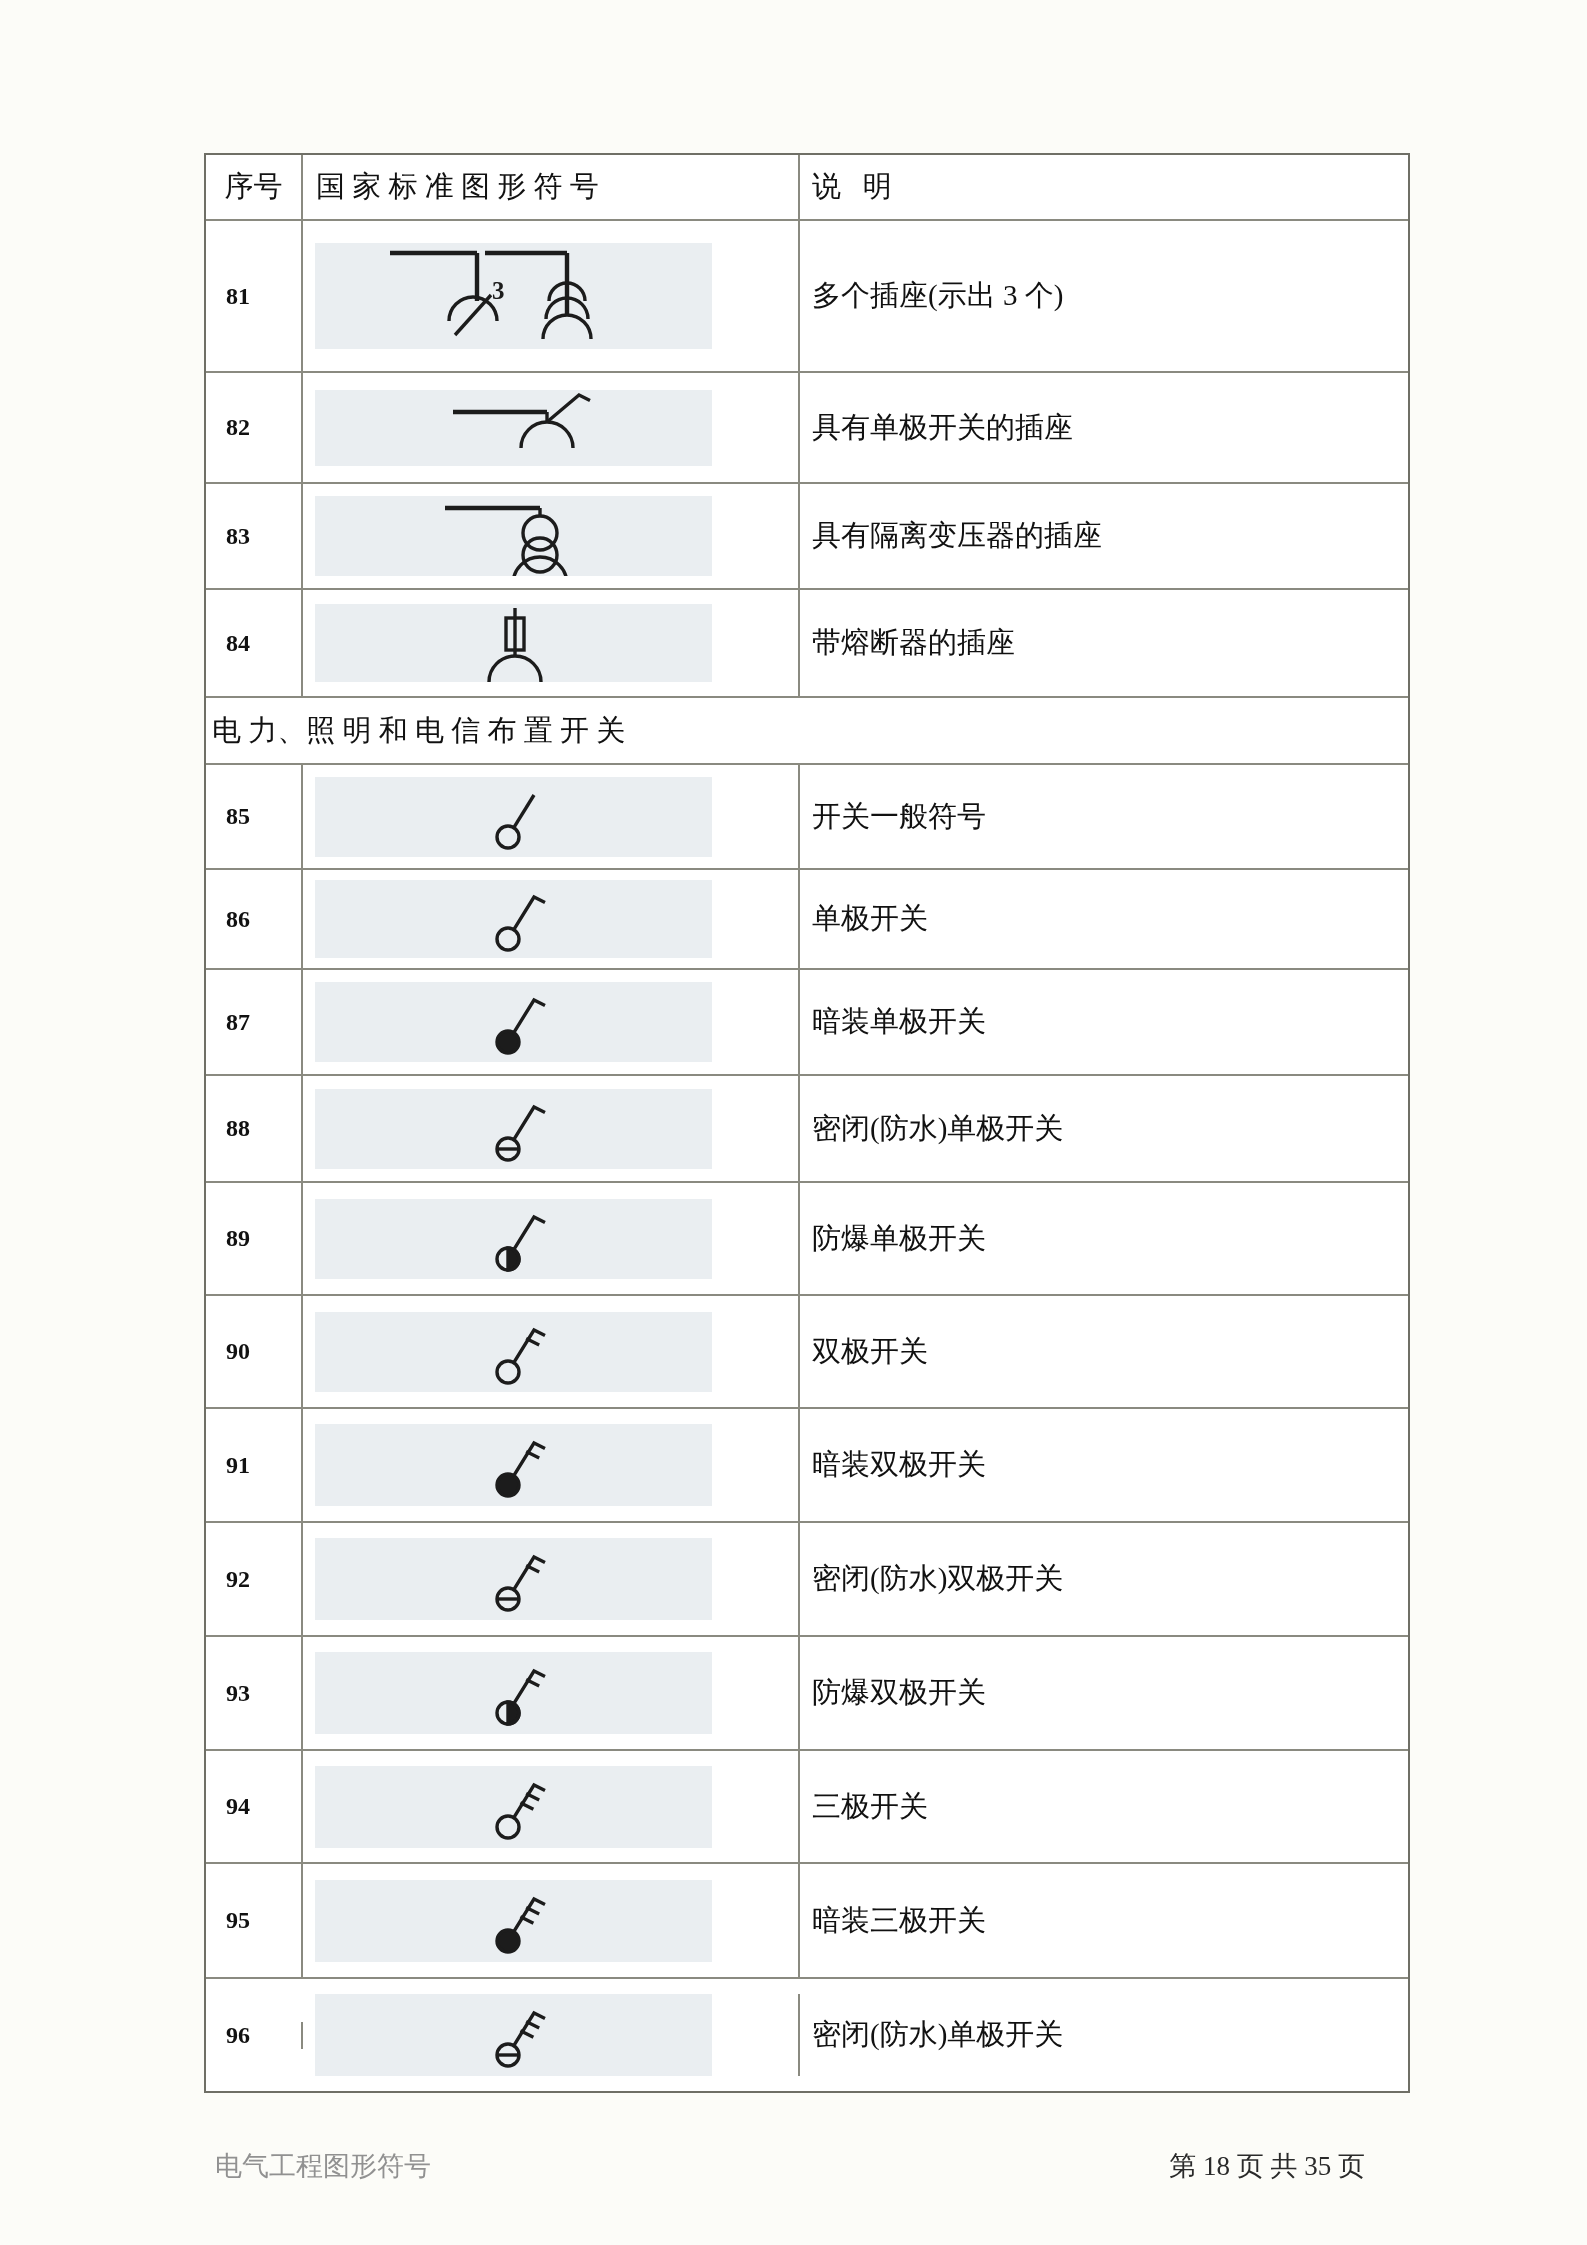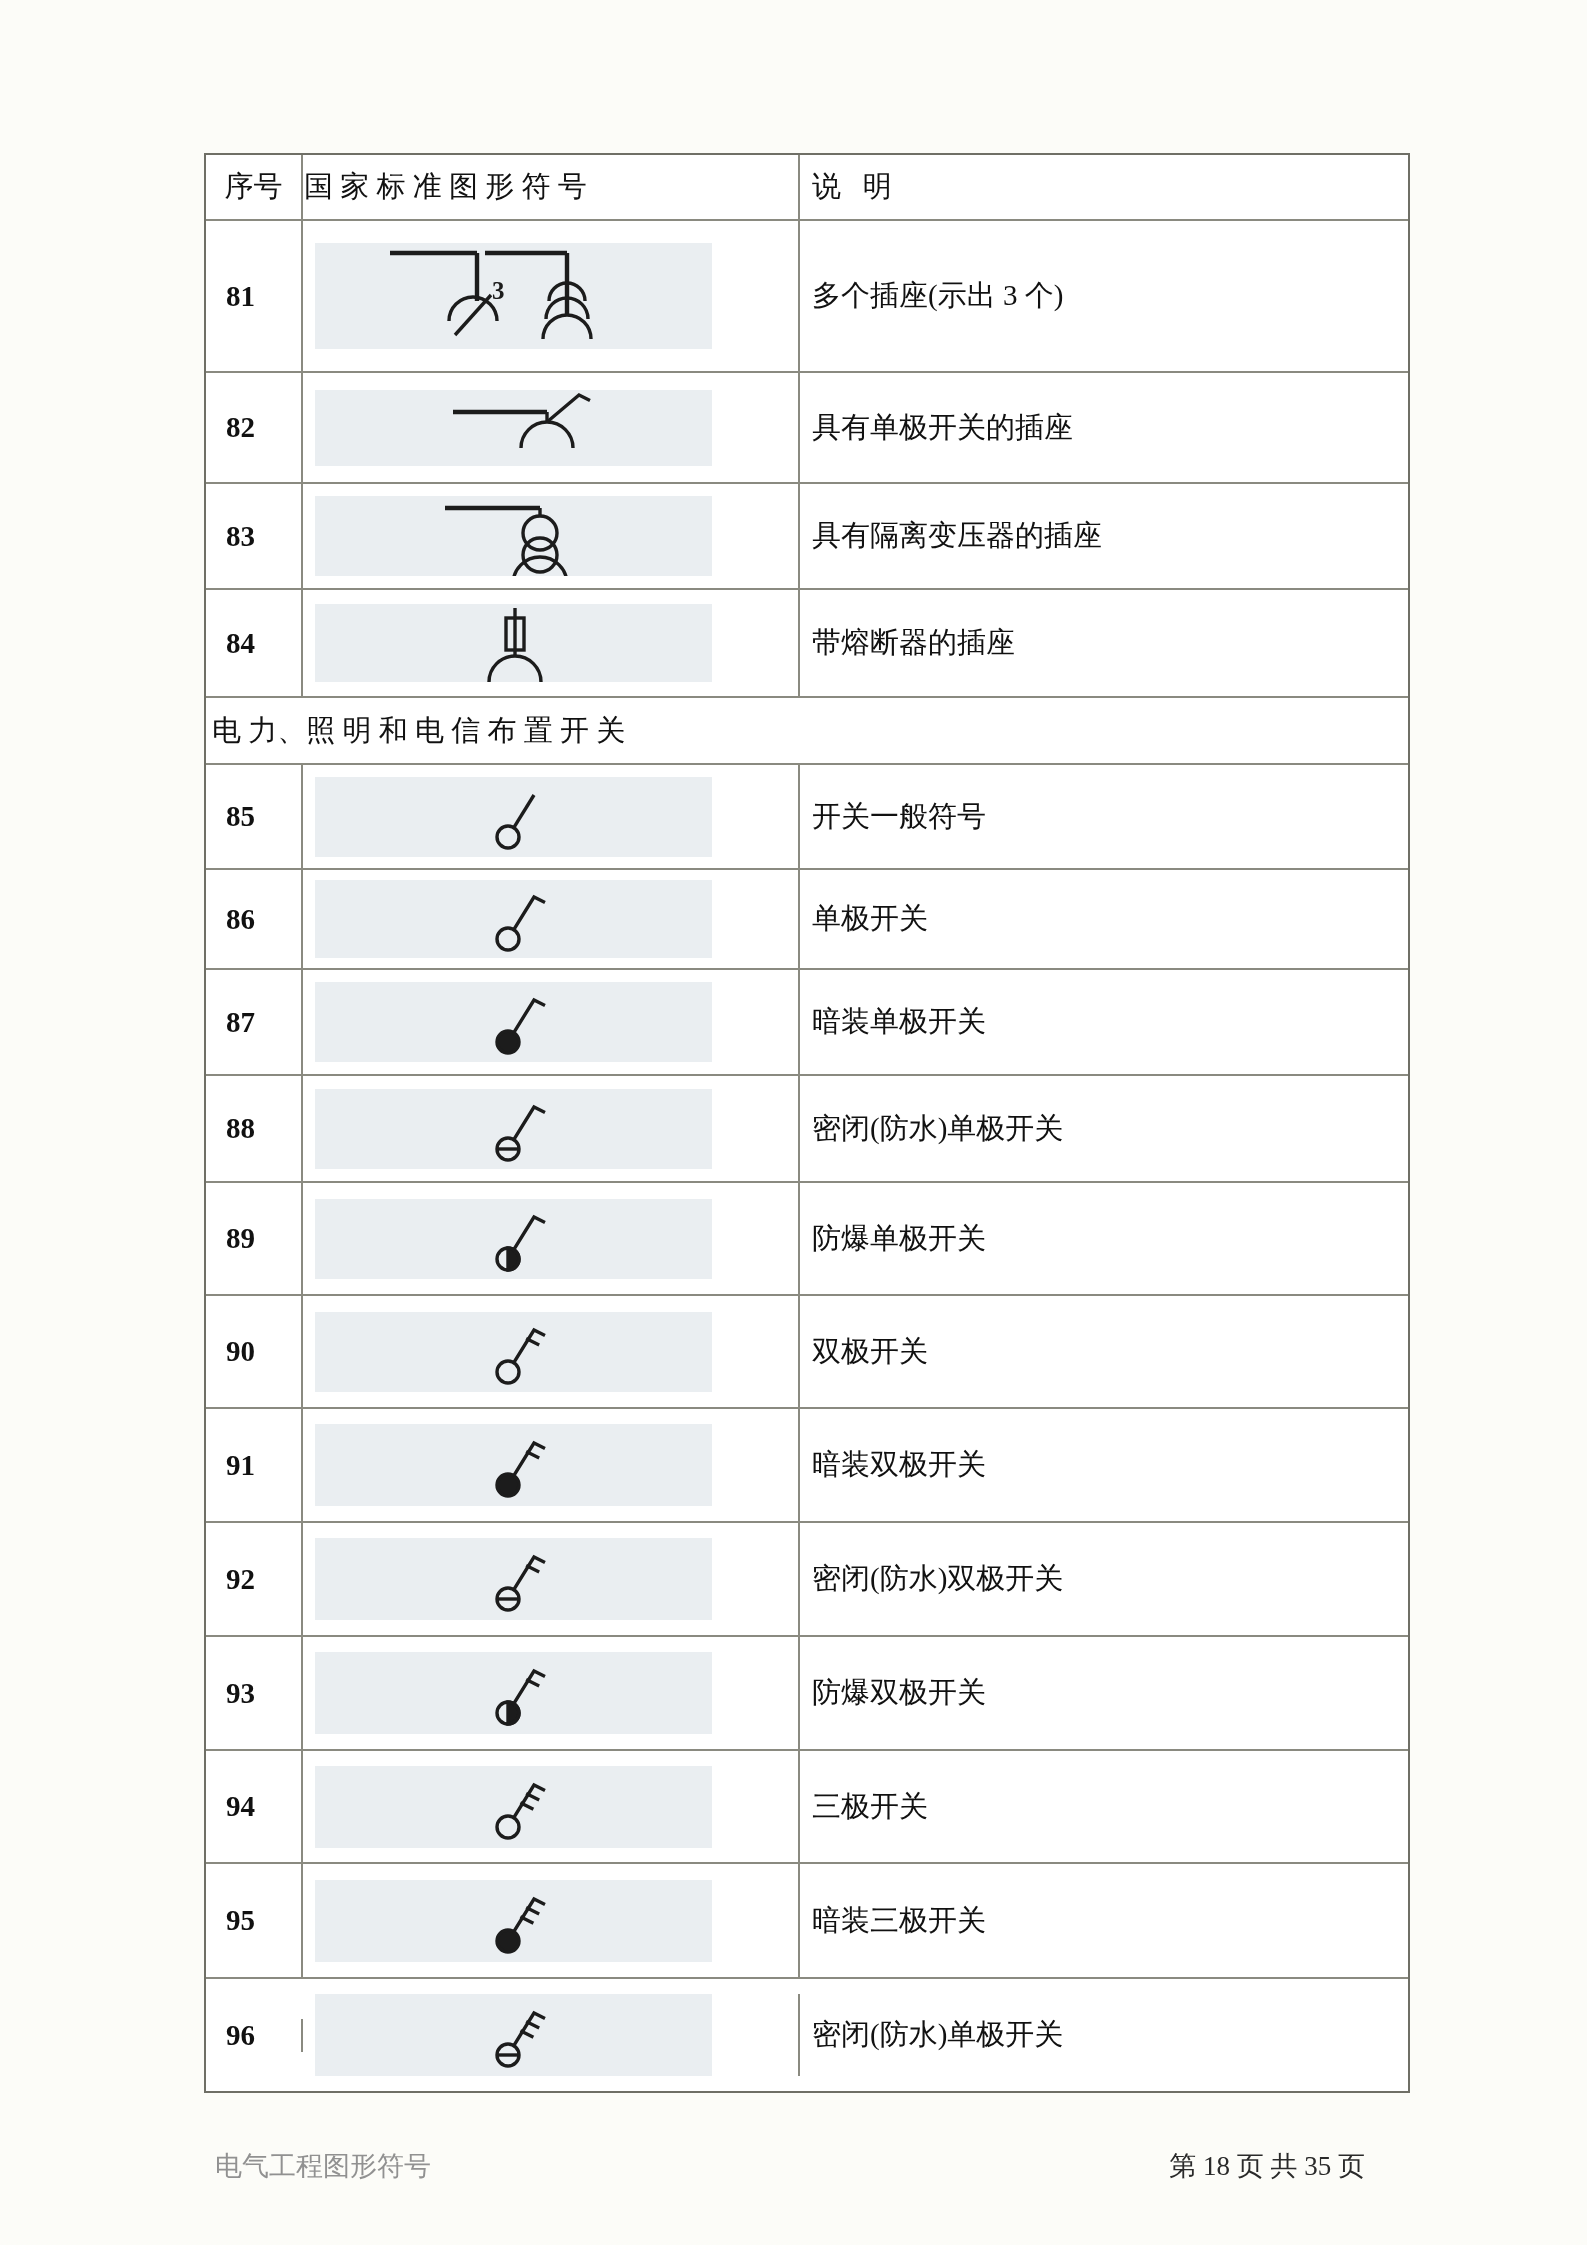--- a/index.html
+++ b/index.html
@@ -16,22 +16,22 @@
     box-sizing:border-box;
   }
   .tr{display:flex;border-bottom:2px solid #8a8a80;box-sizing:border-box;}
   .tr:last-child{border-bottom:none;align-items:center;}
   .td{box-sizing:border-box;border-right:2px solid #8a8a80;display:flex;align-items:center;}
   .c1{width:97px;padding-left:20px;}
   .c2{width:497px;}
   .c3{flex:1;border-right:none;padding-left:12px;}
   .hdr .td{font-size:29px;white-space:pre;}
   .hdr .c1{padding-left:0;justify-content:center;}
-  .hdr .c2{padding-left:1px;}
-  .num{font-size:29px;font-weight:bold;}
+  .hdr .c2{padding-left:13px;}
+  .num{font-size:24px;font-weight:bold;}
   .desc{font-size:29px;}
   .section-row{display:flex;border-bottom:2px solid #8a8a80;}
   .section-cell{width:100%;display:flex;align-items:center;padding-left:6px;
     font-size:29px;white-space:pre;box-sizing:border-box;}
   .imgbox{background:#eaeef1;margin-left:12px;display:block;}
   .footer{
     position:absolute;left:215px;top:2148px;width:1150px;
     display:flex;justify-content:space-between;align-items:baseline;
     font-size:27px;
   }

